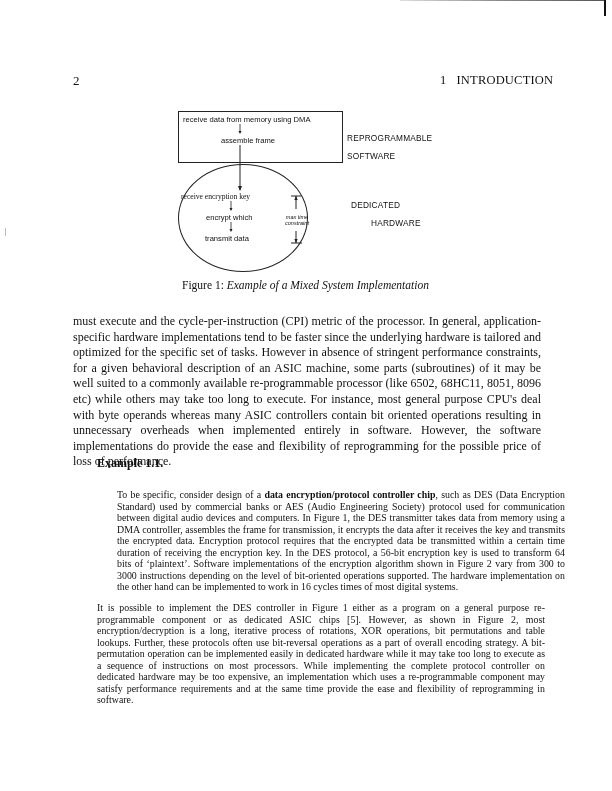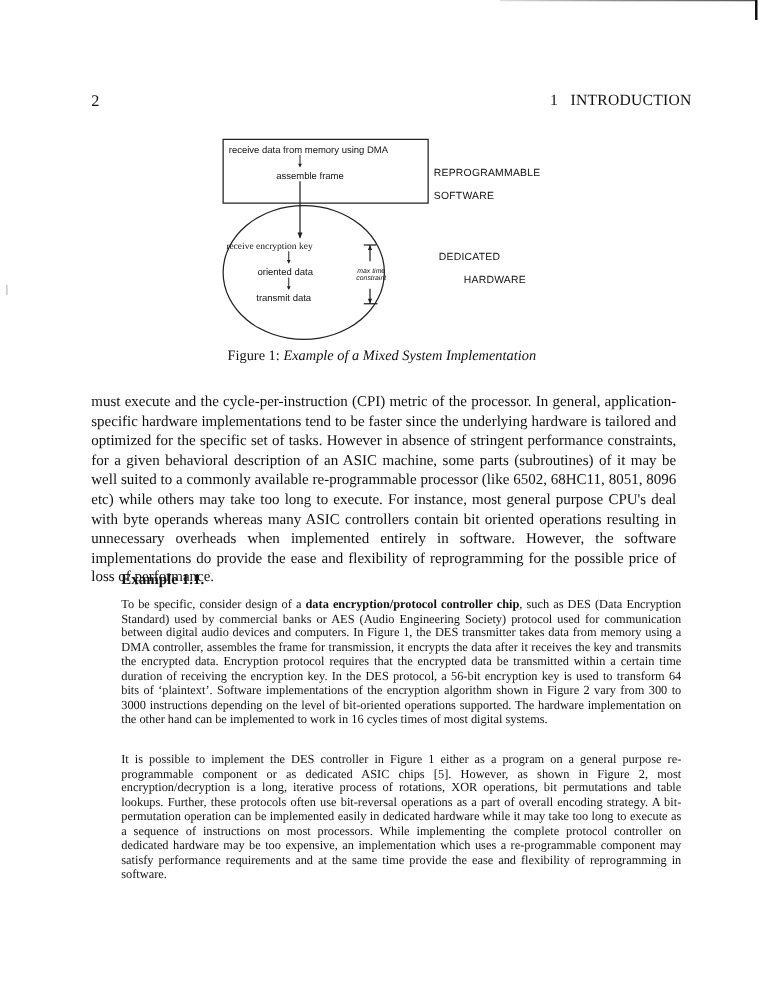--- a/index.html
+++ b/index.html
@@ -20,21 +20,21 @@
   .tiny { position:absolute; font-family:"Liberation Sans", sans-serif; font-size:5.5px; font-style:italic; line-height:6px; text-align:center; }
   svg.lines { position:absolute; left:0; top:0; }
 
   .caption { position:absolute; left:182px; top:279px; font-size:11.5px; white-space:nowrap; }
   .caption i { font-style:italic; }
 
   .body-par { position:absolute; left:73px; top:314px; width:468px; font-size:12px; line-height:15.6px; text-align:justify; }
   .ex-title { position:absolute; left:97px; top:456px; font-size:12px; font-weight:bold; }
   .ex-par { position:absolute; left:97px; width:448px; font-size:9.9px; line-height:11.5px; text-align:justify; }
   .ex-par b { font-weight:bold; }
-  #ex1 { top:478px; }
+  #ex1 { top:489px;margin-left:20px; }
   #ex2 { top:590px;margin-top:12px; }
 </style>
 </head>
 <body>
 
 <div class="scan-top"></div>
 <div class="scan-right"></div>
 <div class="scan-left"></div>
 
 <div class="page-num">2</div>
@@ -42,21 +42,21 @@
   <span class="num">1</span><span>INTRODUCTION</span>
 </div>
 
 <div class="fig">
   <div class="sw-box"></div>
   <div class="fig-text" style="left:183px; top:103px;">receive data from memory using DMA</div>
   <div class="fig-text" style="left:221px; top:124px;">assemble frame</div>
 
   <div class="circle"></div>
   <div class="fig-text" style="left:181px; top:180px;font-family:Liberation Serif, serif;">receive encryption key</div>
-  <div class="fig-text" style="left:206px; top:201px;">oriented data</div>
+  <div class="fig-text" style="left:206px; top:201px;">encrypt which</div>
   <div class="fig-text" style="left:205px; top:222px;text-align:center;">transmit data</div>
 
   <svg class="lines" width="612" height="300">
 
     <line x1="240" y1="112" x2="240" y2="121" stroke="#222" stroke-width="0.8"></line>
     <polygon points="238.5,119 241.5,119 240,122" fill="#222"></polygon>
 
     <line x1="240" y1="133" x2="240" y2="178" stroke="#222" stroke-width="1"></line>
     <polygon points="238,174 242,174 240,179" fill="#222"></polygon>
 

